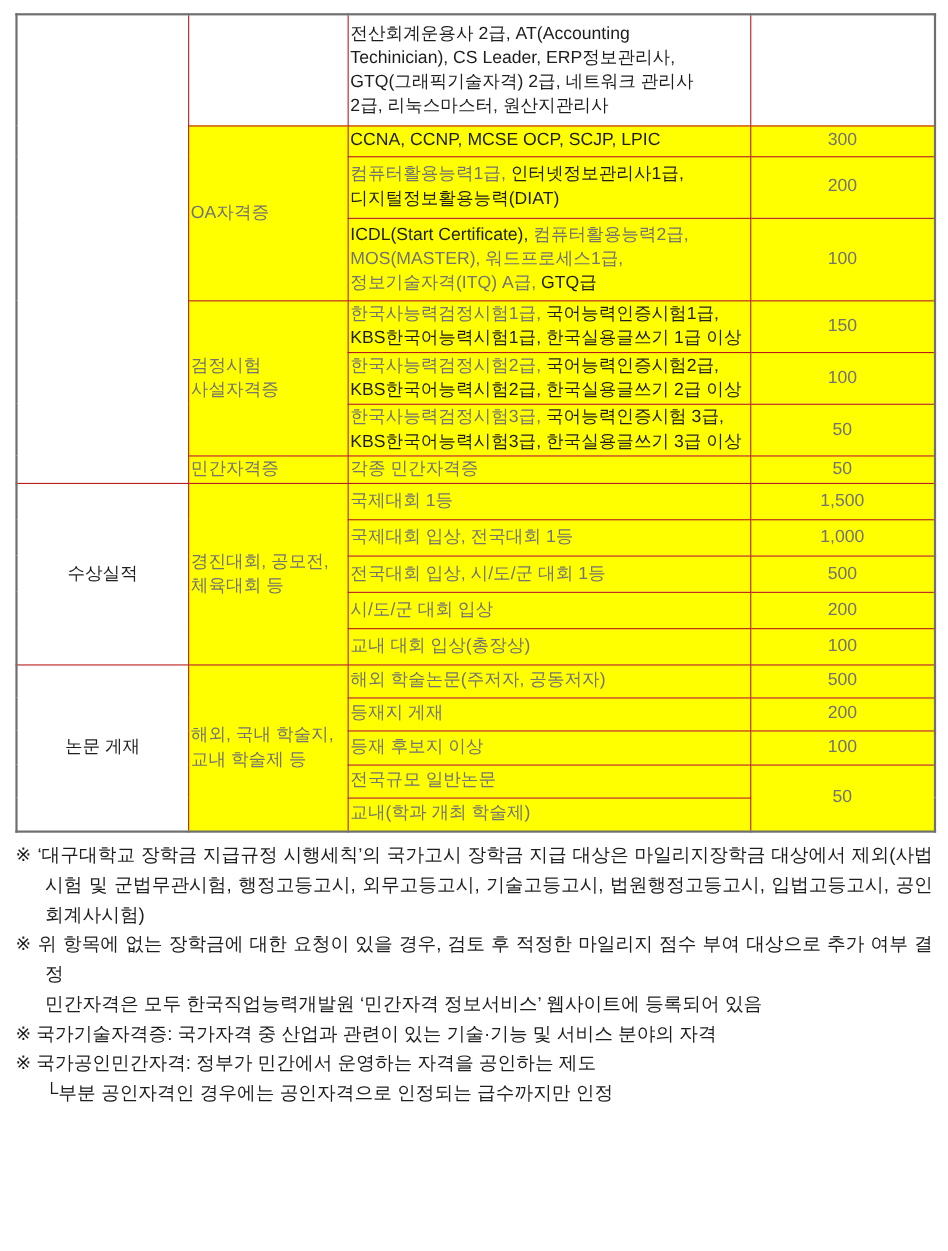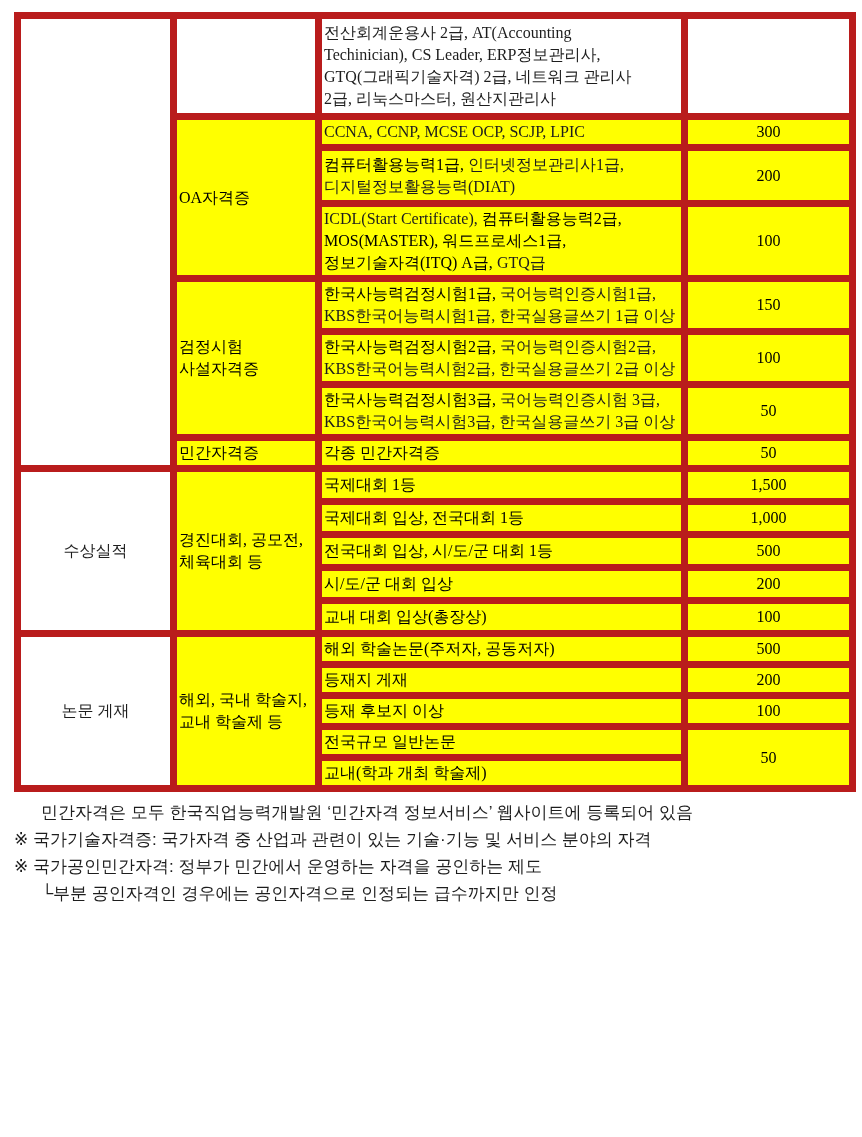--- a/index.html
+++ b/index.html
@@ -8,34 +8,33 @@
     font-family:"Liberation Sans","DejaVu Sans",sans-serif;
     color:#1d1d1d;
   }
   .page{padding:12px 13px 0 14px;}
 
   table.score{
     border-collapse:collapse;table-layout:fixed;width:835px;
     border:2px solid #6f6f6f;
   }
   table.score td{
-    border:7px solid #b91c1c;
+    border:1px solid #b91c1c;
     vertical-align:middle;
     padding:1px 2px;
     font-size:16px;
-    font-family:Liberation Serif, serif;
   }
   td.y{background:#ffff00;}
   td.w{background:#ffffff;}
   td.col1{text-align:center;margin-top:40px;}
   td.col2{text-align:left;padding-left:12px;}
   td.col3{text-align:left;padding-left:13px;}
   td.col4{text-align:center;}
   .line{line-height:22px;white-space:nowrap;}
-  .c-red{color:#000000;}
+  .c-red{color:#737373;}
   .c-blk{color:#1d1d1d;}
 
   .notes{
     margin-top:7px;width:834px;
     font-size:17px;line-height:27px;
     text-align:justify;
     color:#1d1d1d;
   }
   .note{padding-left:27px;text-indent:-27px;}
   .note.indent{padding-left:27px;text-indent:0;}
@@ -223,18 +222,20 @@
         </tr>
         <tr style="height: 31px;">
           <td class="col3 y">
             <div class="line"><span class="c-red">교내(학과 개최 학술제)</span></div>
           </td>
         </tr>
       </tbody>
   </table>
 
   <div class="notes">
+      <div class="note">※ ‘대구대학교 장학금 지급규정 시행세칙’의 국가고시 장학금 지급 대상은 마일리지장학금 대상에서 제외(사법시험 및 군법무관시험, 행정고등고시, 외무고등고시, 기술고등고시, 법원행정고등고시, 입법고등고시, 공인회계사시험)</div>
+      <div class="note">※ 위 항목에 없는 장학금에 대한 요청이 있을 경우, 검토 후 적정한 마일리지 점수 부여 대상으로 추가 여부 결정</div>
       <div class="note indent">민간자격은 모두 한국직업능력개발원 ‘민간자격 정보서비스’ 웹사이트에 등록되어 있음</div>
       <div class="note">※ 국가기술자격증: 국가자격 중 산업과 관련이 있는 기술·기능 및 서비스 분야의 자격</div>
       <div class="note">※ 국가공인민간자격: 정부가 민간에서 운영하는 자격을 공인하는 제도</div>
       <div class="note indent">└부분 공인자격인 경우에는 공인자격으로 인정되는 급수까지만 인정</div>
     </div>
 </div>
 
 </body></html>

